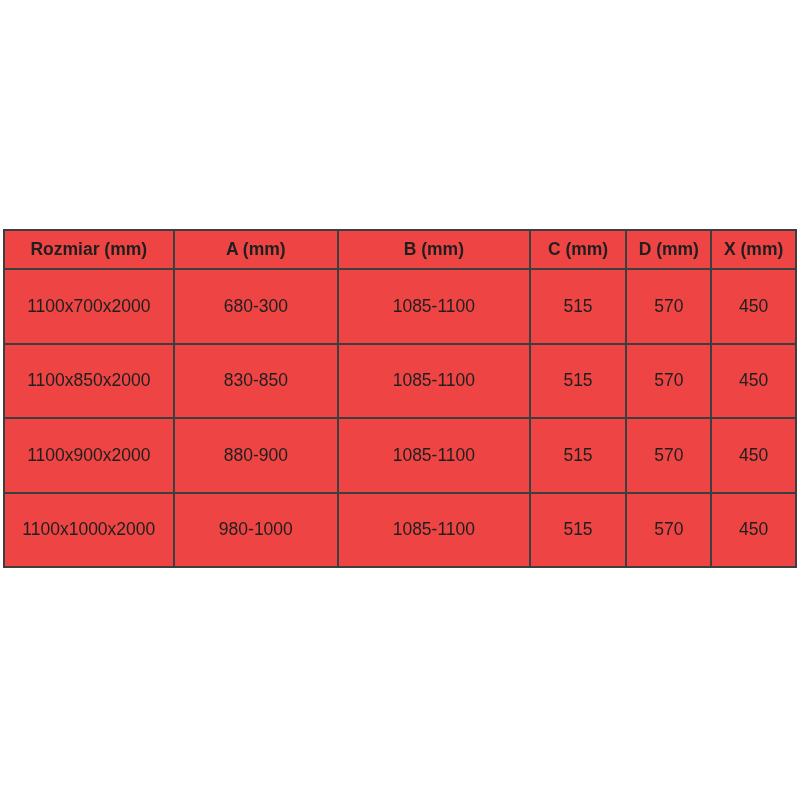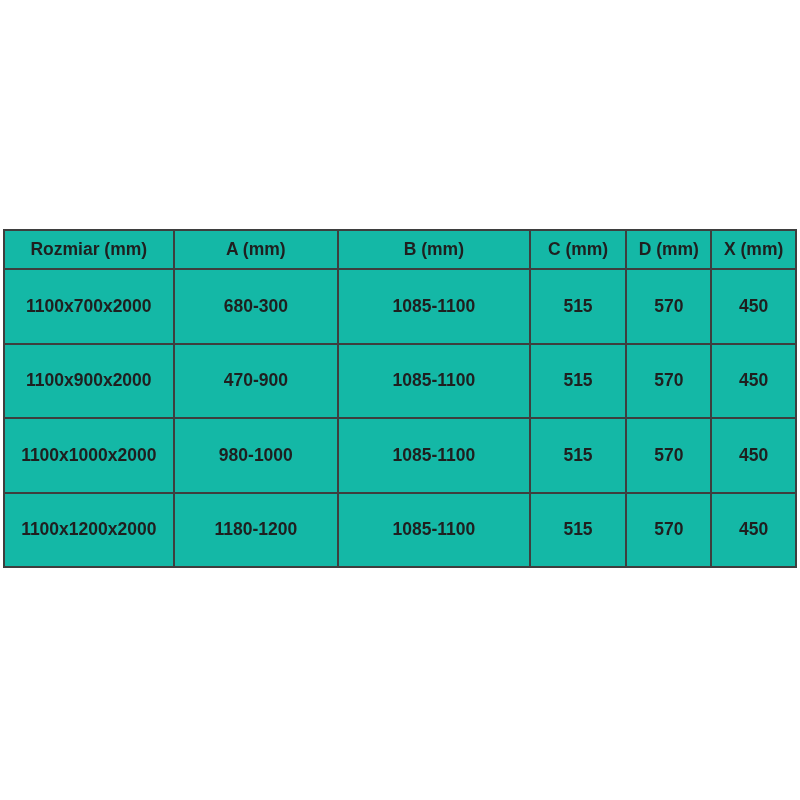--- a/index.html
+++ b/index.html
@@ -20,39 +20,39 @@
     left: 3px;
     top: 229px;
     width: 794px;
     height: 339px;
   }
   table.size-table {
     width: 100%;
     height: 100%;
     border-collapse: collapse;
     table-layout: fixed;
-    background: #14b8a6;
+    background: #ef4444;
   }
   table.size-table th,
   table.size-table td {
     border: 2px solid #3e3e3e;
     text-align: center;
     vertical-align: middle;
     color: #1f1f1f;
     font-size: 17.5px;
     padding: 0;
     overflow: hidden;
     white-space: nowrap;
   }
   table.size-table th {
     font-weight: bold;
     height: 37px;
   }
   table.size-table td {
-    font-weight: bold;
+    font-weight: normal;
     height: 37px;
   }
   col.c-rozmiar { width: 21.41%; }
   col.c-a       { width: 20.78%; }
   col.c-b       { width: 24.18%; }
   col.c-c       { width: 12.22%; }
   col.c-d       { width: 10.71%; }
   col.c-x       { width: 10.70%; }
 </style>
 </head>
@@ -82,39 +82,39 @@
       <tbody>
           <tr>
             <td>1100x700x2000</td>
             <td>680-300</td>
             <td>1085-1100</td>
             <td>515</td>
             <td>570</td>
             <td>450</td>
           </tr>
           <tr>
+            <td>1100x850x2000</td>
+            <td>830-850</td>
+            <td>1085-1100</td>
+            <td>515</td>
+            <td>570</td>
+            <td>450</td>
+          </tr>
+          <tr>
             <td>1100x900x2000</td>
-            <td>470-900</td>
+            <td>880-900</td>
             <td>1085-1100</td>
             <td>515</td>
             <td>570</td>
             <td>450</td>
           </tr>
           <tr>
             <td>1100x1000x2000</td>
             <td>980-1000</td>
             <td>1085-1100</td>
             <td>515</td>
             <td>570</td>
             <td>450</td>
           </tr>
-          <tr>
-            <td>1100x1200x2000</td>
-            <td>1180-1200</td>
-            <td>1085-1100</td>
-            <td>515</td>
-            <td>570</td>
-            <td>450</td>
-          </tr>
         </tbody>
     </table>
   </div>
 </div>
 
 </body></html>

